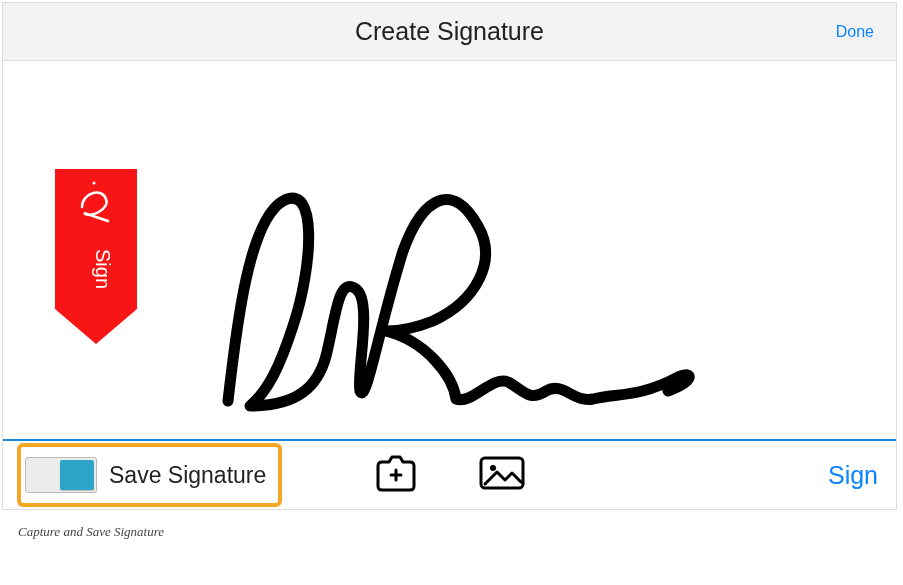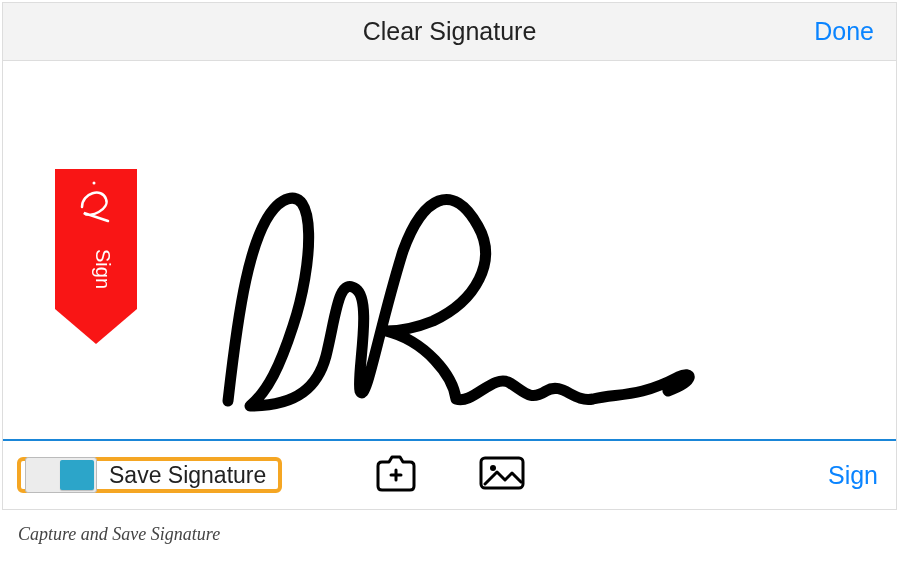--- a/index.html
+++ b/index.html
@@ -27,21 +27,21 @@
     .header-title {
       position: absolute;
       left: 50%;
       transform: translateX(-50%);
       font-size: 25px;
       color: #222;
     }
     .header-done {
       position: absolute;
       right: 22px;
-      font-size: 25px;
+      font-size: 16px;
       color: #0a84ff;
       cursor: pointer;
     }
     .canvas-area {
       height: 380px;
       background: #fff;
       position: relative;
       border-bottom: 2px solid #1a86d8;
     }
     .bookmark {
@@ -62,21 +62,21 @@
       display: flex;
       align-items: center;
       padding: 0 18px 0 14px;
       position: relative;
     }
     .highlight-box {
       border: 4px solid #f5a623;
       border-radius: 6px;
       display: flex;
       align-items: center;
-      height: 36px;
+      height: 64px;
       padding: 0 12px 0 4px;
       gap: 0;
     }
     .toggle {
       width: 72px;
       height: 36px;
       border: 1px solid #bbb;
       border-radius: 3px;
       background: #ececec;
       display: flex;
@@ -108,33 +108,33 @@
     }
     .icon-btn { cursor: pointer; }
     .clear-btn {
       margin-left: auto;
       font-size: 25px;
       color: #0a84ff;
       cursor: pointer;
     }
     .caption {
       font-style: italic;
-      font-size: 18px;
+      font-size: 13px;
       color: #444;
       margin: 14px 0 0 18px;
       font-family: Georgia, "Times New Roman", serif;
     }
   </style>
 </head>
 <body>
 
 <div class="container">
 
   <div class="header">
-    <div class="header-title">Clear Signature</div>
+    <div class="header-title">Create Signature</div>
     <div class="header-done">Done</div>
   </div>
 
   <div class="canvas-area">
     <div class="bookmark">
       <svg width="82" height="180" viewBox="0 0 82 180">
         <path d="M 0 0 L 82 0 L 82 140 L 41 175 L 0 140 Z" fill="#f91515"></path>
         <g transform="translate(41,32)">
           <path d="M -14 6 C -14 -8 6 -14 10 -2 C 14 8 -6 18 -12 12 L 12 20" stroke="#fff" stroke-width="2.5" fill="none" stroke-linecap="round"></path>
           <circle cx="-2" cy="-18" r="1.5" fill="#fff"></circle>

